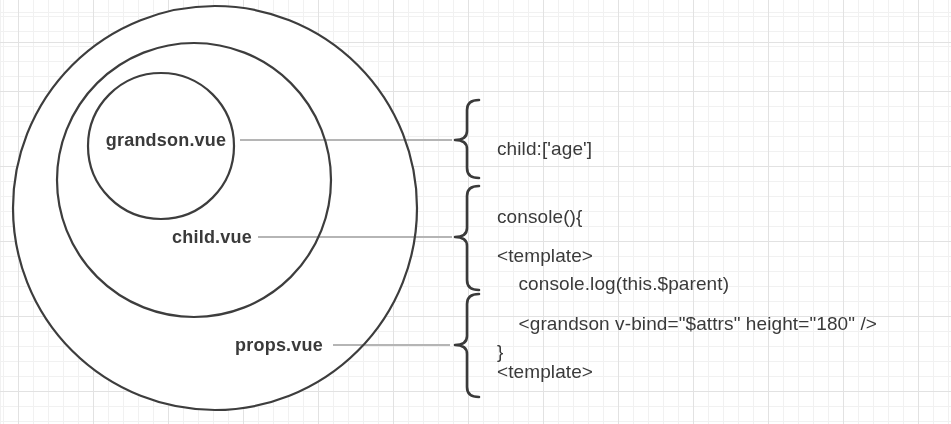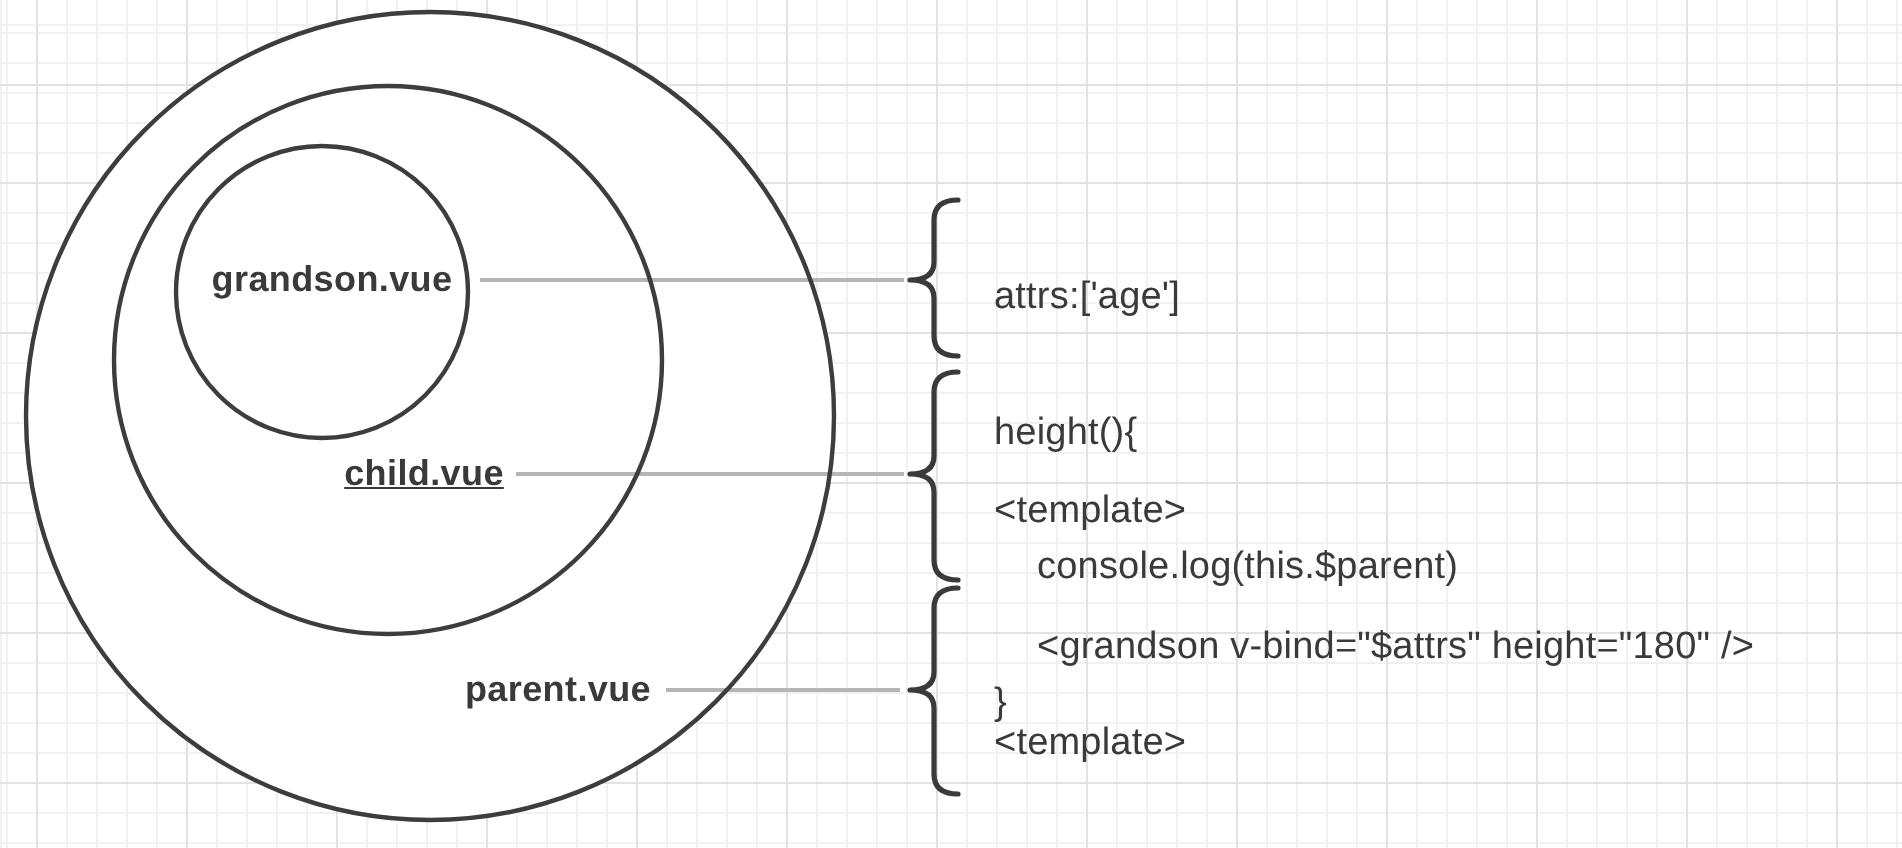--- a/index.html
+++ b/index.html
@@ -67,26 +67,26 @@
     <circle cx="215" cy="208" r="202" fill="none" stroke-width="2.2" stroke="#3d3d3d"></circle>
     <circle cx="194" cy="180" r="137" fill="none" stroke-width="2.2" stroke="#3d3d3d"></circle>
     <circle cx="161" cy="146" r="73" fill="none" stroke-width="2.2" stroke="#3d3d3d"></circle>
 
     <path d="M479,100 Q467,100 467,110 L467,131 Q467,140 455,140 Q467,140 467,149 L467,168 Q467,178 479,178" fill="none" stroke-width="2.6" stroke-linecap="round" stroke-linejoin="round" stroke="#3a3a3a"></path>
     <path d="M479,186 Q467,186 467,196 L467,228 Q467,237 455,237 Q467,237 467,246 L467,280 Q467,290 479,290" fill="none" stroke-width="2.6" stroke-linecap="round" stroke-linejoin="round" stroke="#3a3a3a"></path>
     <path d="M479,294 Q467,294 467,304 L467,336 Q467,345 455,345 Q467,345 467,354 L467,387 Q467,397 479,397" fill="none" stroke-width="2.6" stroke-linecap="round" stroke-linejoin="round" stroke="#3a3a3a"></path>
   </svg>
 
   <div class="circle-label" style="left:166px; top:140px;">grandson.vue</div>
-  <div class="circle-label" style="left:212px; top:237px;text-decoration:underline;">child.vue</div>
-  <div class="circle-label" style="left:279px; top:345px;">parent.vue</div>
+  <div class="circle-label" style="left:212px; top:237px;">child.vue</div>
+  <div class="circle-label" style="left:279px; top:345px;">props.vue</div>
 
   <div class="code-block" id="code-block-grandson">
-    <div class="code-line">attrs:['age']</div>
-    <div class="code-line">height(){</div>
+    <div class="code-line">child:['age']</div>
+    <div class="code-line">console(){</div>
     <div class="code-line">    console.log(this.$parent)</div>
     <div class="code-line">}</div>
   </div>
 
   <div class="code-block" id="code-block-child">
     <div class="code-line">&lt;template&gt;</div>
     <div class="code-line">    &lt;grandson v-bind="$attrs" height="180" /&gt;</div>
   </div>
 
   <div class="code-block" id="code-block-parent">

